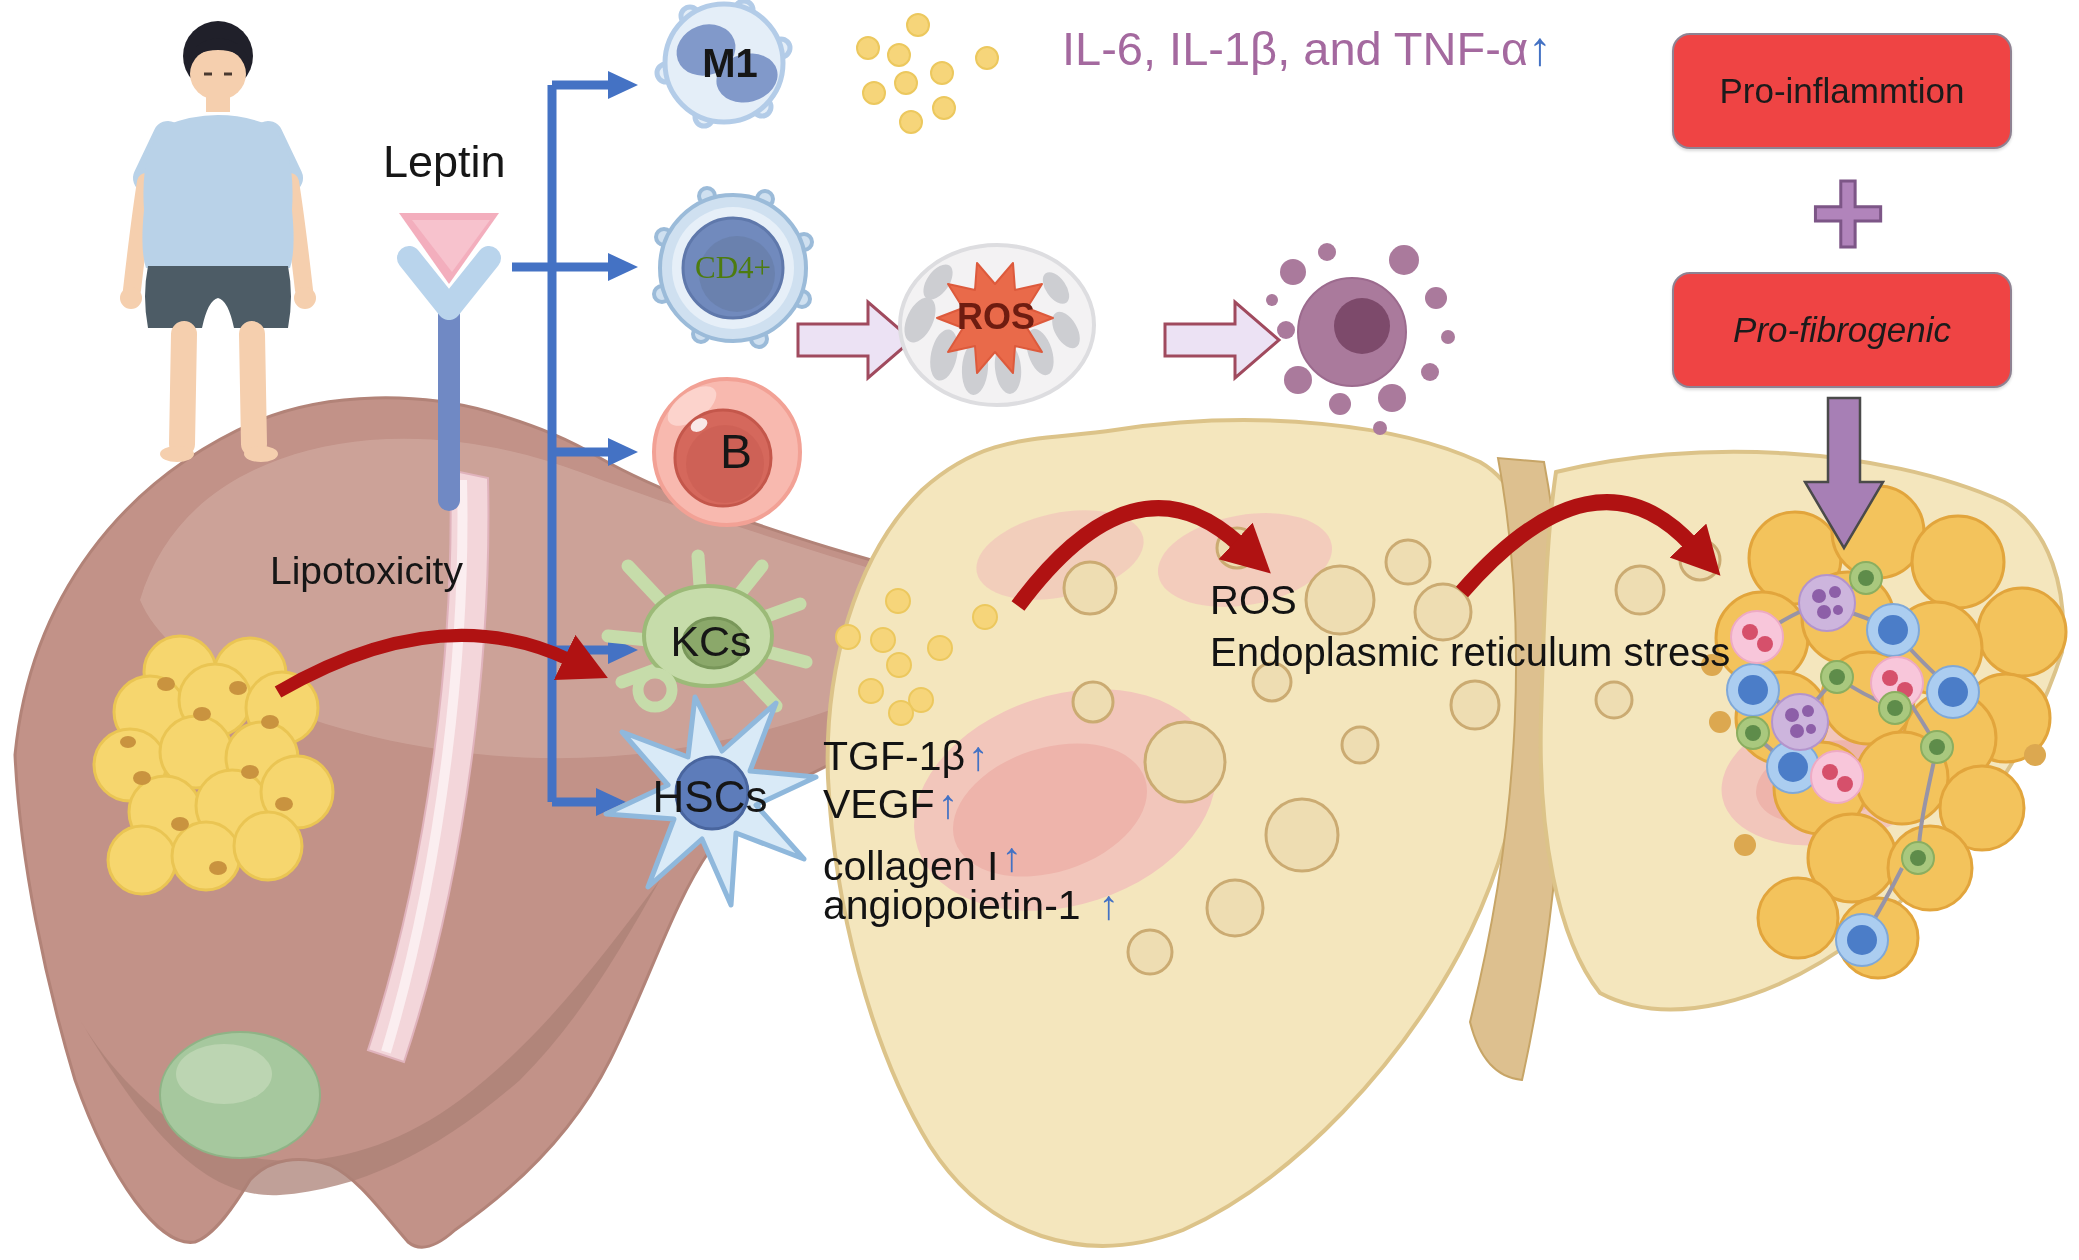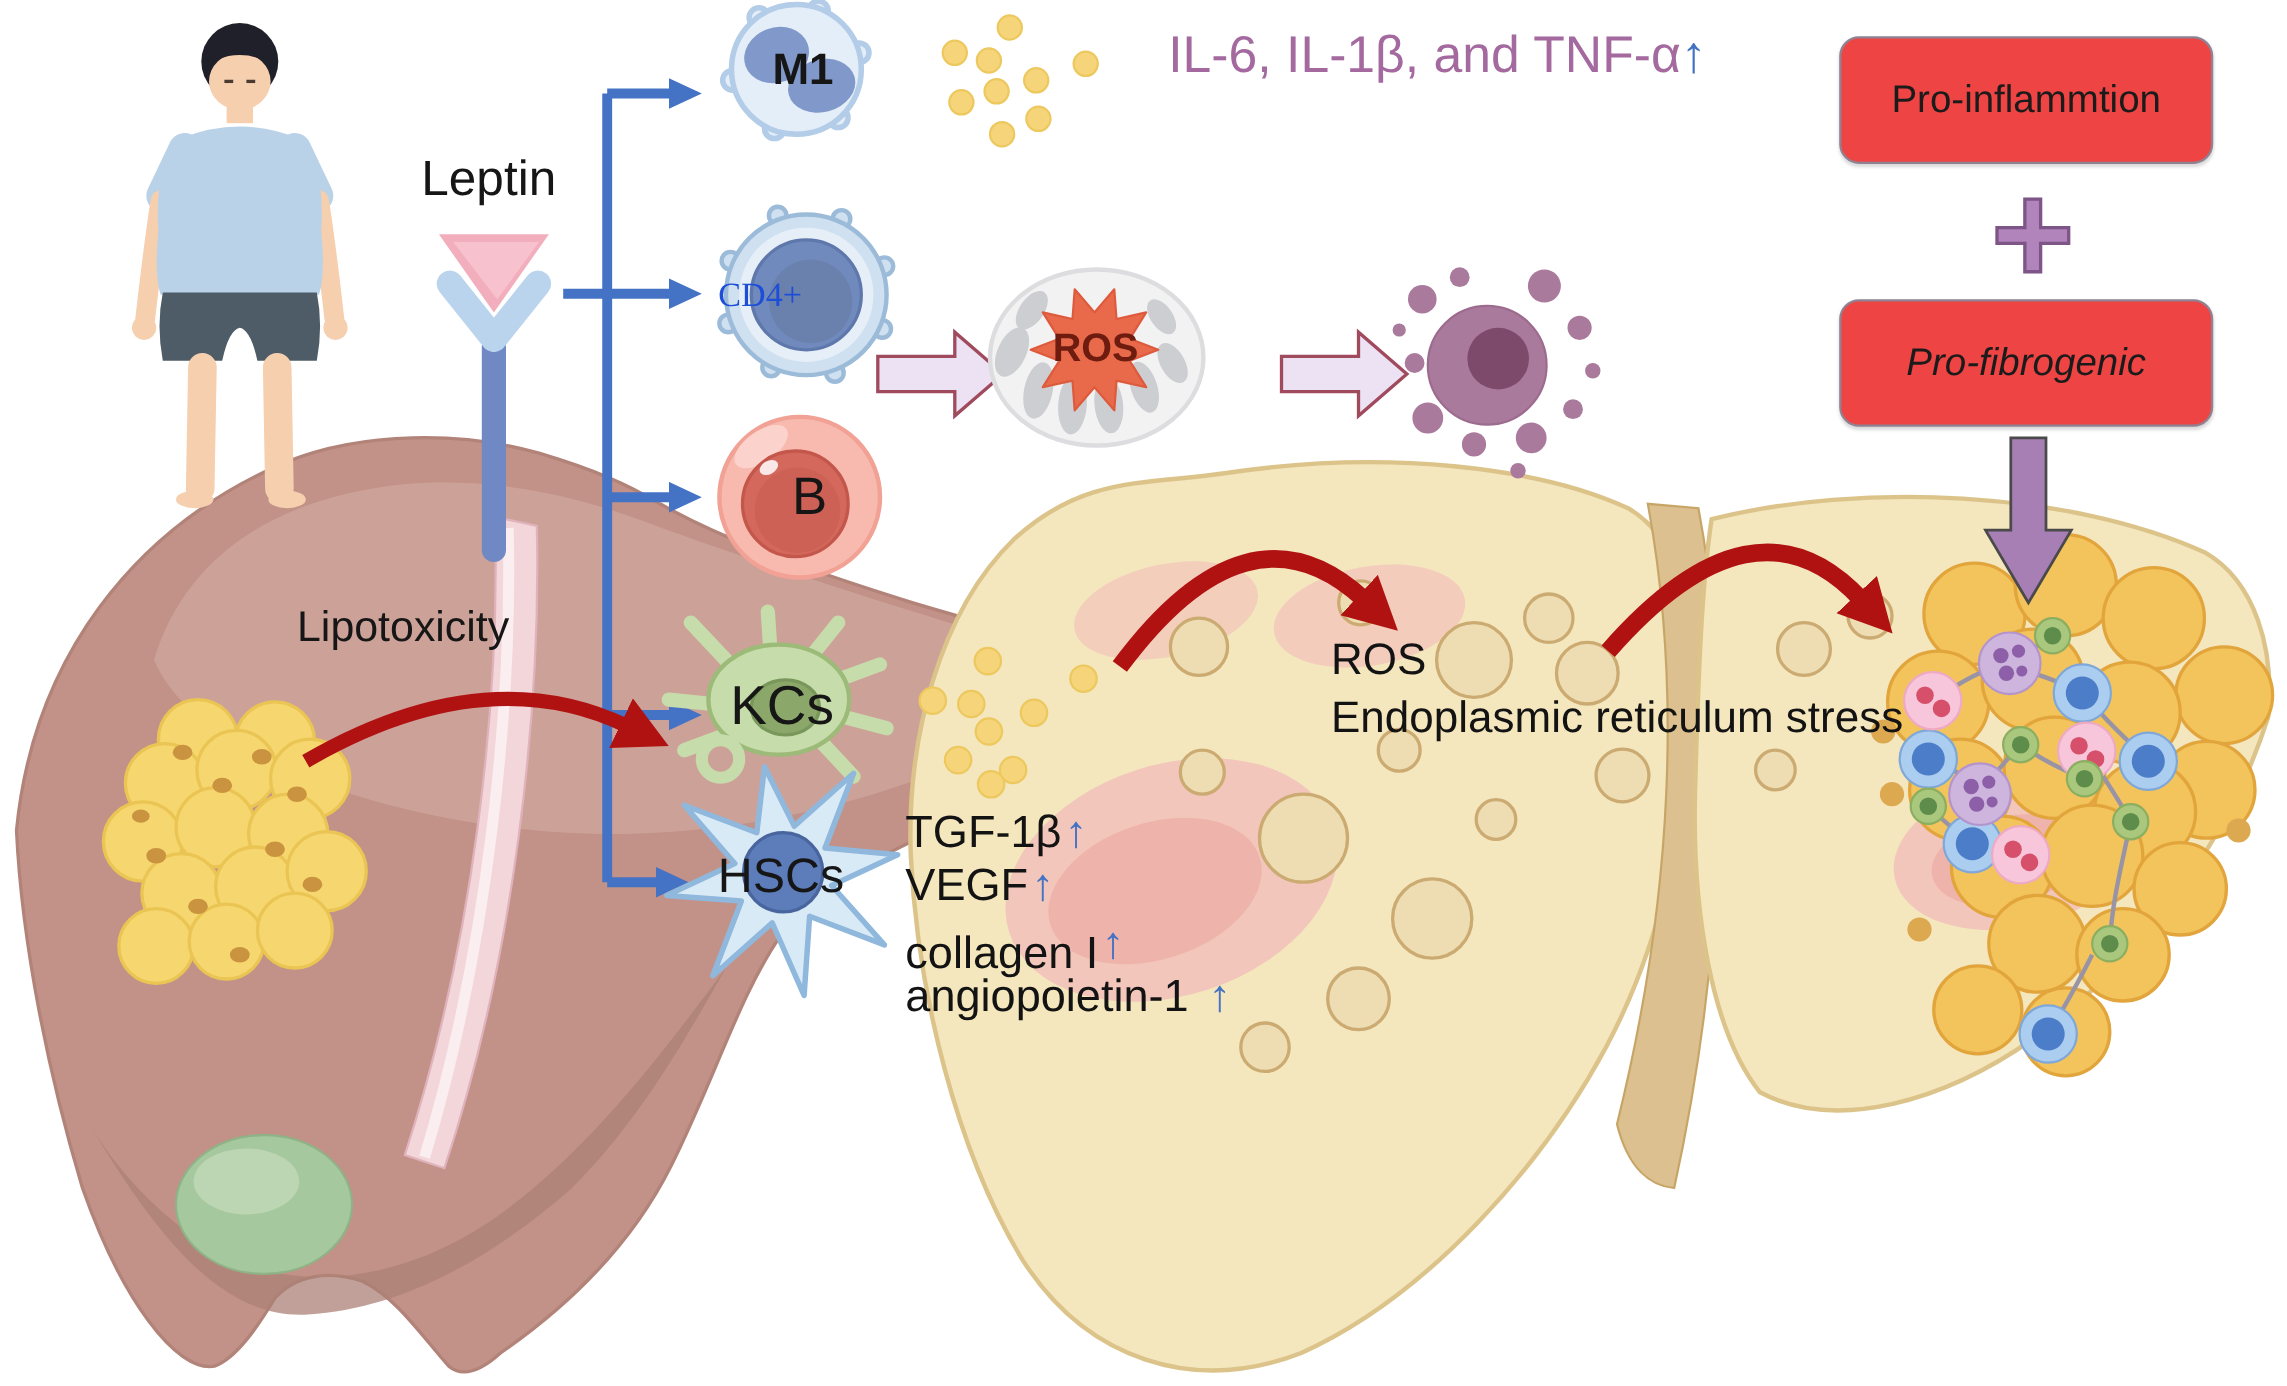--- a/index.html
+++ b/index.html
@@ -420,23 +420,23 @@
   <span>IL-6, IL-1β, and TNF-α</span><span class="up">↑</span>
 </div>
 
 <div class="outcome-box" style="top:33px;">Pro-inflammtion</div>
 <div class="plus-sign">+</div>
 <div class="outcome-box" style="top:272px;font-style:italic;">Pro-fibrogenic</div>
 
 <div class="lbl" style="left:270px;top:550px;font-size:39px;">Lipotoxicity</div>
 
 <div class="lbl center" style="left:708px;top:64px;font-size:40px;font-weight:700;margin-left:22px;">M1</div>
-<div class="lbl center" style="left:691px;top:268px;font-size:31px;color:#1d4ed8;font-family:'Liberation Serif',serif;">CD4+</div>
+<div class="lbl center" style="left:733px;top:268px;font-size:31px;color:#4d7c0f;font-family:'Liberation Serif',serif;">CD4+</div>
 <div class="lbl center" style="left:736px;top:452px;font-size:48px;">B</div>
-<div class="lbl center" style="left:711px;top:641px;font-size:50px;">KCs</div>
+<div class="lbl center" style="left:711px;top:641px;font-size:43px;">KCs</div>
 <div class="lbl center" style="left:710px;top:797px;font-size:44px;">HSCs</div>
 <div class="lbl center" style="left:996px;top:317px;font-size:36px;font-weight:700;color:#6e1c10;">ROS</div>
 
 <div class="factor-line" style="top:733px;">
   <span>TGF-1β</span><span class="up">↑</span>
 </div>
 <div class="factor-line" style="top:781px;">
   <span>VEGF</span><span class="up">↑</span>
 </div>
 <div class="factor-line" style="top:834px;">

